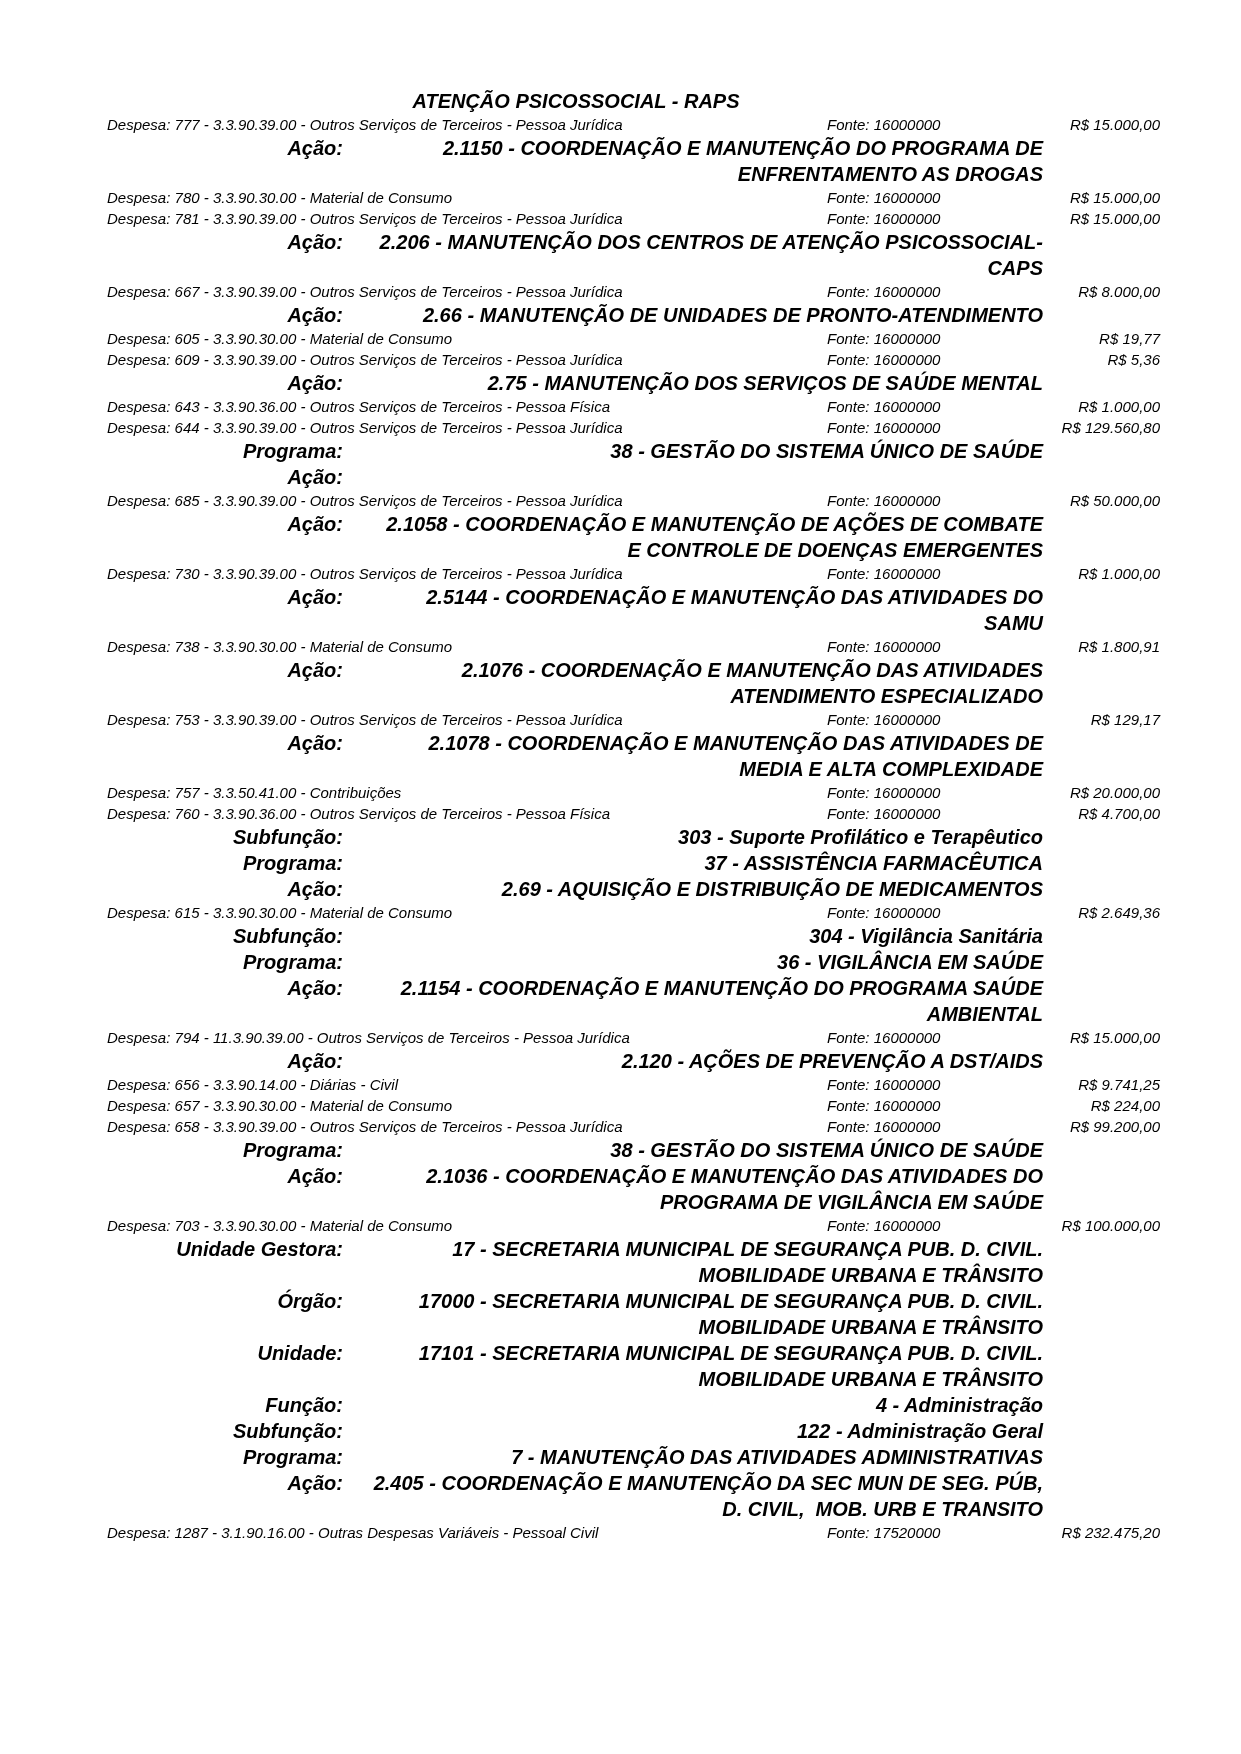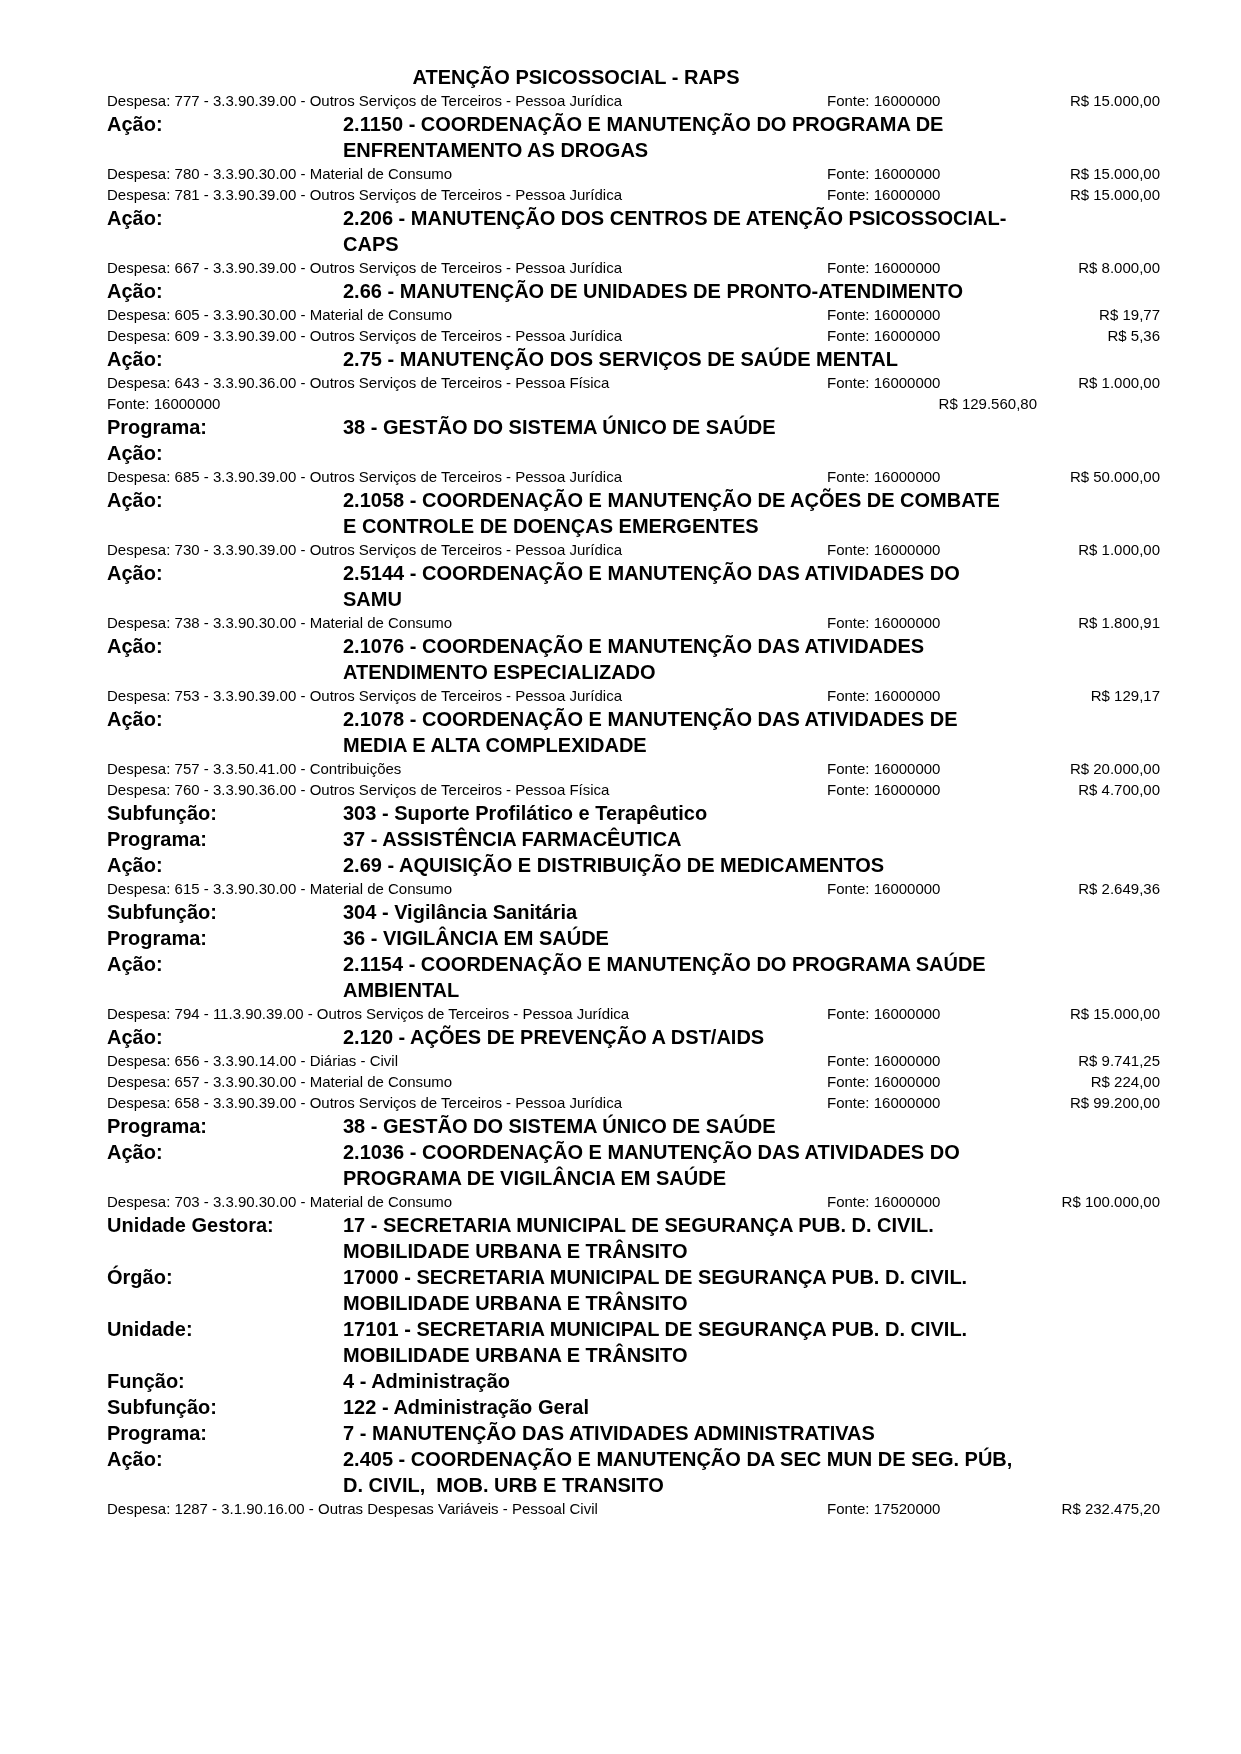--- a/index.html
+++ b/index.html
@@ -10,22 +10,23 @@
   body {
     width: 1241px;
     height: 1754px;
     overflow: hidden;
     font-family: "Liberation Sans", "DejaVu Sans", sans-serif;
     color: #000000;
   }
   .page {
     width: 1053px;            
     margin-left: 107px;
-    padding-top: 64px;
+    padding-top: 88px;
     box-sizing: border-box;
+    font-style: italic;
   }
   .row { width: 100%; }
   .row-title {
     width: 938px;             
     text-align: center;
     font-size: 20px;
     font-weight: bold;
     line-height: 26px;
     white-space: nowrap;
   }
@@ -38,20 +39,21 @@
   }
   .row-despesa .desc   { white-space: nowrap; overflow: visible; }
   .row-despesa .fonte  { white-space: nowrap; }
   .row-despesa .valor  { text-align: right; white-space: nowrap; }
   .row-field {
     display: grid;
     grid-template-columns: 236px 1fr;  
     font-size: 20px;
     font-weight: bold;
     line-height: 26px;
+    text-align: right;
   }
   .row-field .value {
     max-width: 700px;
     white-space: pre-wrap;    
   }
 </style>
 </head>
 <body>
 
 <main class="page">
@@ -104,20 +106,21 @@
       <div class="row row-field">
         <span class="label">Ação:</span>
         <span class="value">2.75 - MANUTENÇÃO DOS SERVIÇOS DE SAÚDE MENTAL</span>
       </div>
       <div class="row row-despesa">
         <span class="desc">Despesa: 643 - 3.3.90.36.00 - Outros Serviços de Terceiros - Pessoa Física</span>
         <span class="fonte">Fonte: 16000000</span>
         <span class="valor">R$ 1.000,00</span>
       </div>
       <div class="row row-despesa">
+        <span class="desc">Despesa: 644 - 3.3.90.39.00 - Outros Serviços de Terceiros - Pessoa Jurídica</span>
         <span class="fonte">Fonte: 16000000</span>
         <span class="valor">R$ 129.560,80</span>
       </div>
       <div class="row row-field">
         <span class="label">Programa:</span>
         <span class="value">38 - GESTÃO DO SISTEMA ÚNICO DE SAÚDE</span>
       </div>
       <div class="row row-field">
         <span class="label">Ação:</span>
       </div>

